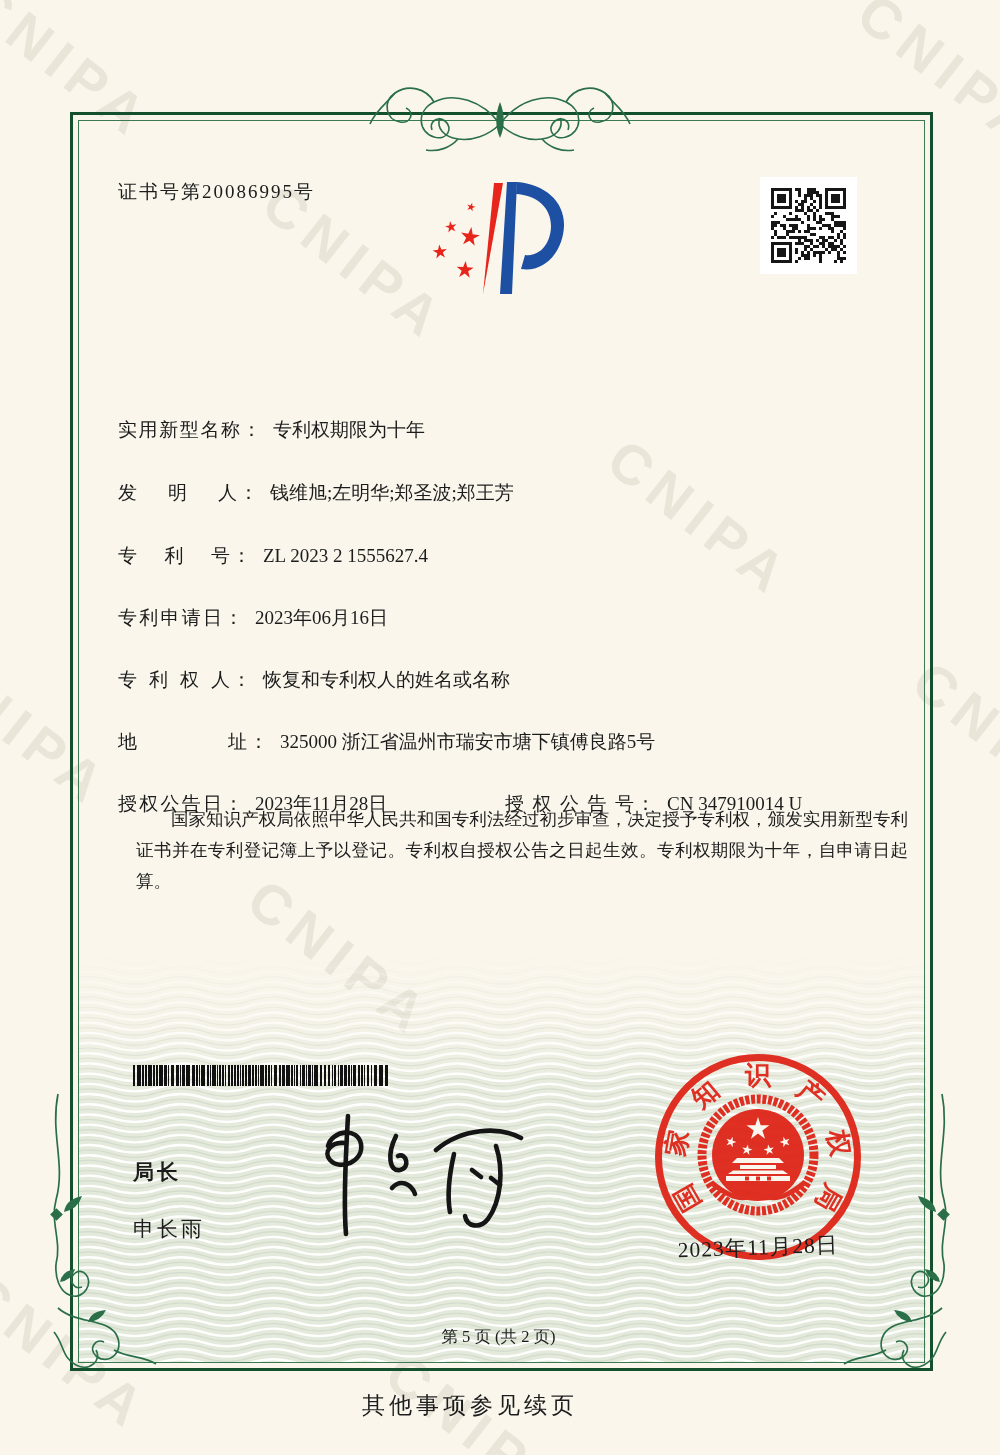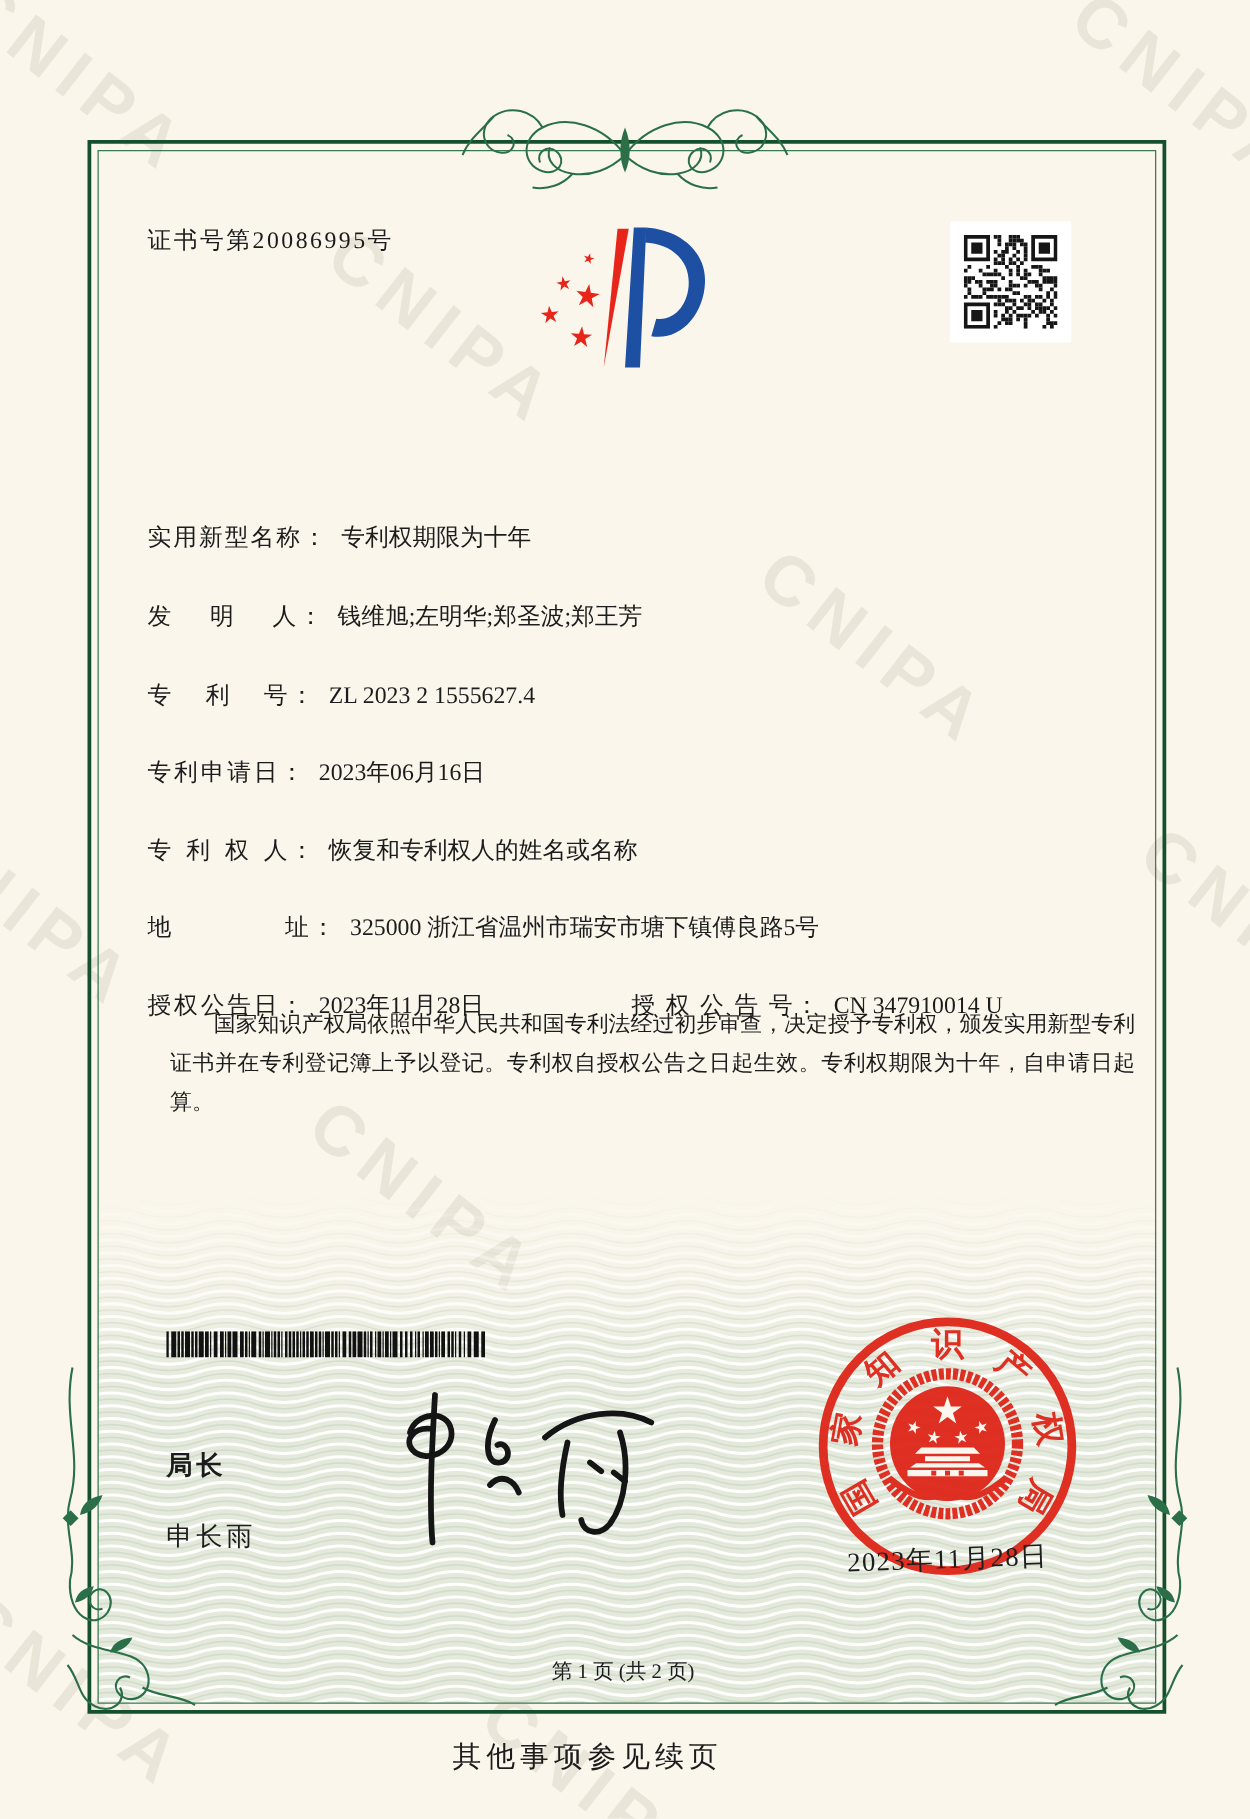--- a/index.html
+++ b/index.html
@@ -607,16 +607,16 @@
       <rect x="-2" y="21.5" width="4" height="4" fill="#de2417"></rect>
       <rect x="9" y="21.5" width="4" height="4" fill="#de2417"></rect>
       <circle cx="0" cy="36" r="8" fill="none" stroke="#de2417" stroke-width="3"></circle>
       <circle cx="0" cy="36" r="2.6" fill="#de2417"></circle>
       <path d="M-46,28 Q-24,46 -10,42" stroke="#de2417" stroke-width="5" fill="none"></path>
       <path d="M46,28 Q24,46 10,42" stroke="#de2417" stroke-width="5" fill="none"></path>
     </svg>
     <div class="seal-date">2023年11月28日</div>
   </div>
 
-  <div class="page-footer">第 1 页 (共 2 页)</div>
+  <div class="page-footer">第 5 页 (共 2 页)</div>
   <div class="note">其他事项参见续页</div>
 
 </div>
 
 </body></html>

